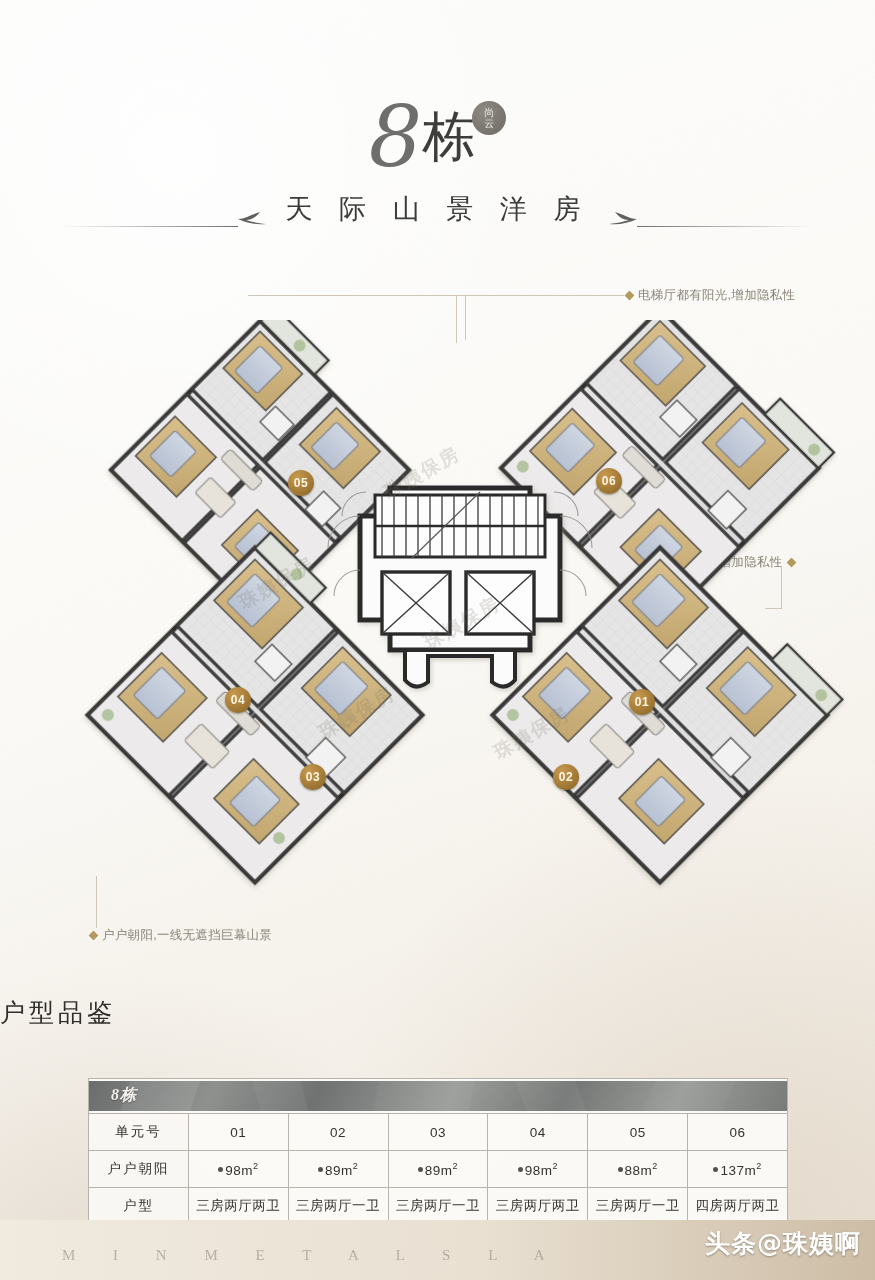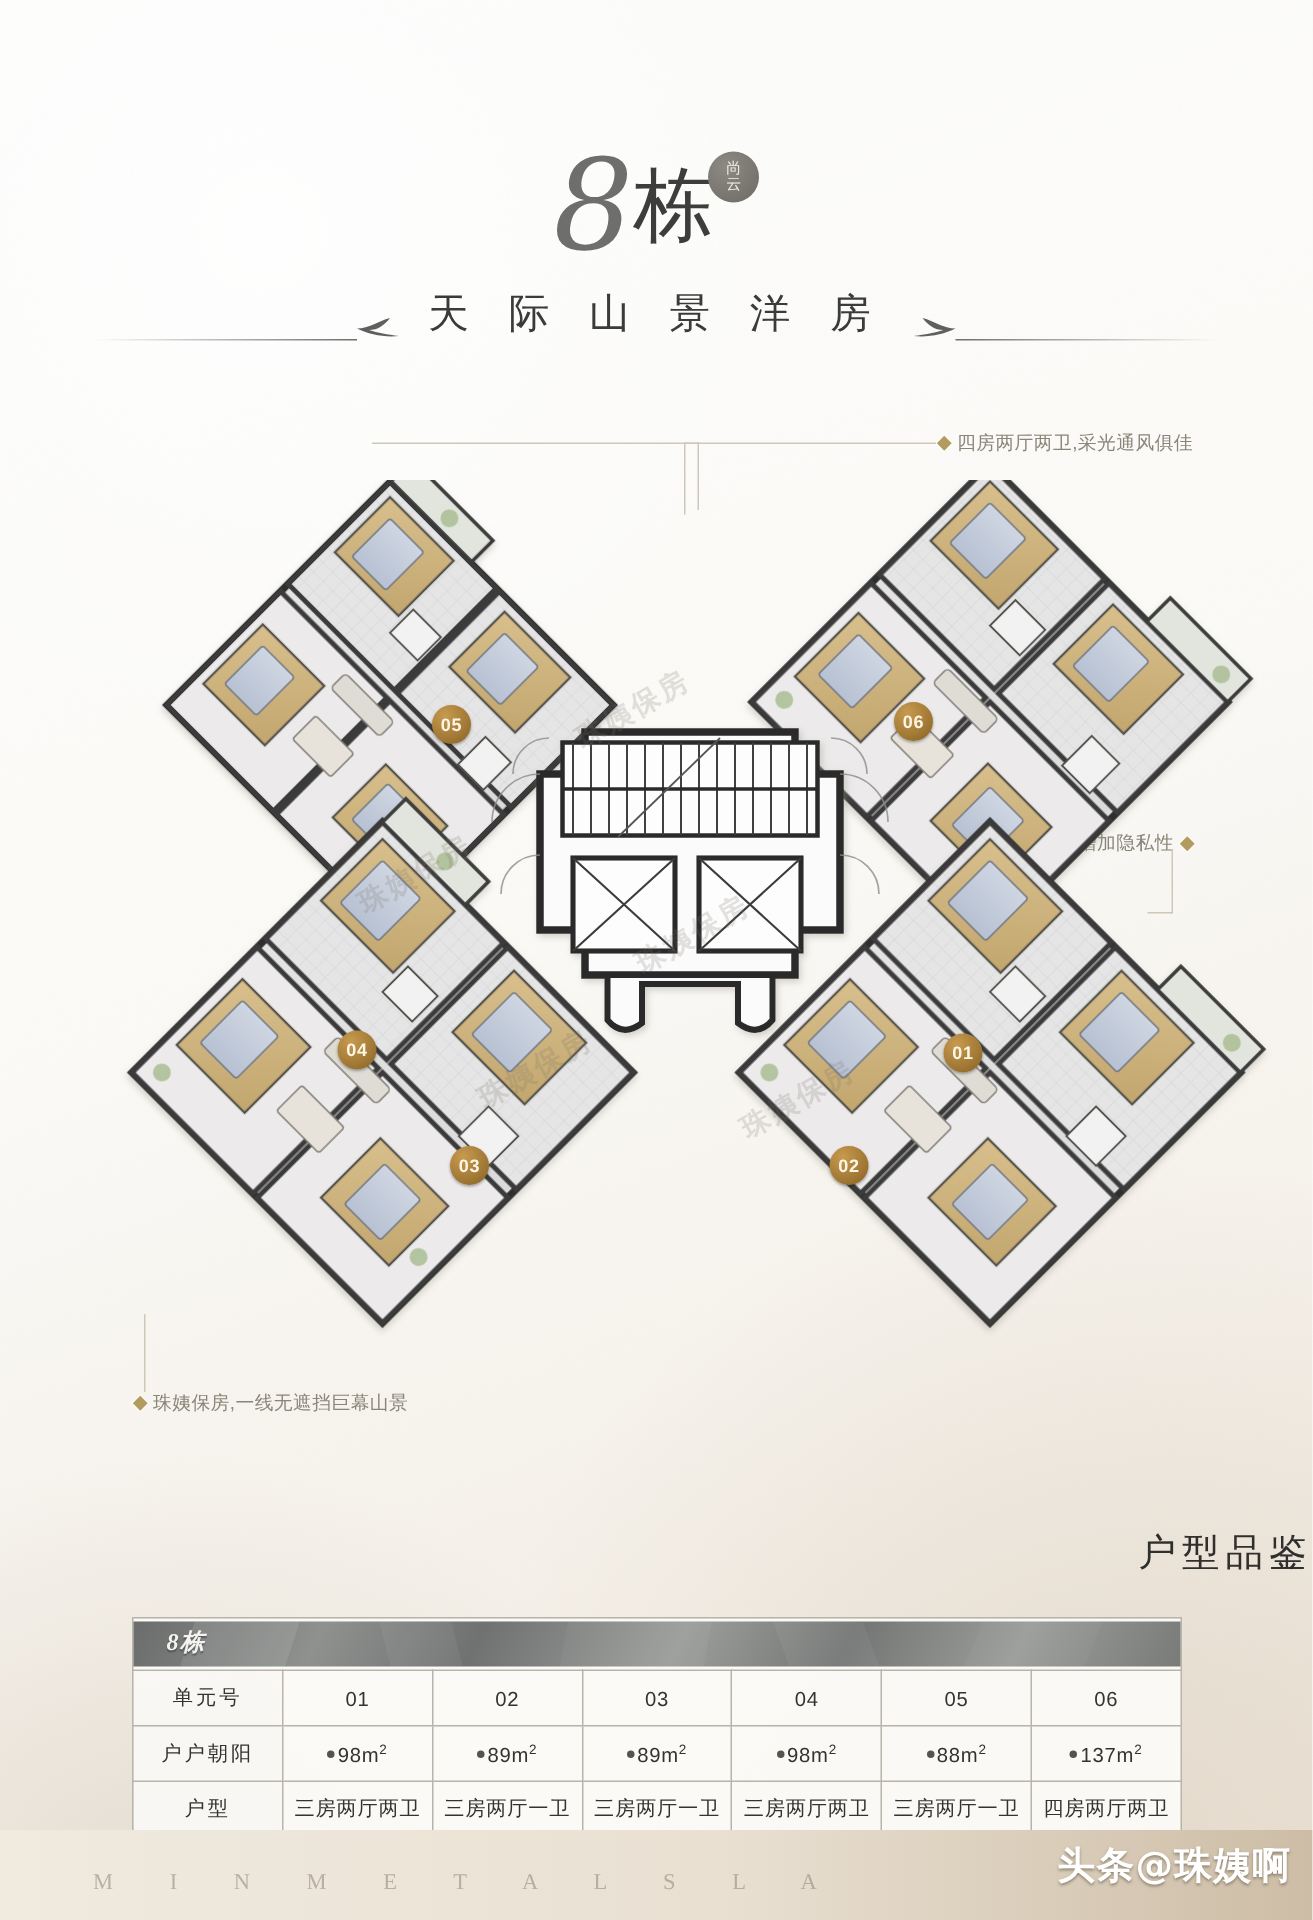--- a/index.html
+++ b/index.html
@@ -70,21 +70,21 @@
     z-index:6;letter-spacing:.5px;
   }
   .wm{
     position:absolute;color:rgba(120,115,105,.20);font-size:19px;font-weight:bold;
     transform:rotate(-30deg);white-space:nowrap;pointer-events:none;z-index:7;
     letter-spacing:2px;
   }
 
   
   .sect-title{
-    position:absolute;left:0;right:0;top:1018px;text-align:right;
+    position:absolute;left:0;right:0;top:996px;text-align:left;
     font-size:25px;color:#2f2f2d;letter-spacing:4px;font-weight:500;
   }
   .tbl-wrap{position:absolute;left:88px;top:1078px;width:700px;}
   table.spec{border-collapse:collapse;width:100%;table-layout:fixed;}
   table.spec td{
     border:1px solid #b8b4ac;height:34px;text-align:center;vertical-align:middle;
     font-size:13.5px;color:#33332f;background:rgba(252,251,248,.93);
     letter-spacing:.5px;
   }
   table.spec td.lab{
@@ -159,33 +159,33 @@
         <path d="M30 8 C22 8 16 3 8 1 C12 6 16 9 22 9 C16 11 10 12 2 13 C12 14 22 12 30 8 Z" fill="#5f5f5d"></path>
       </svg>
       <div class="rule r"></div>
     </div>
   </div>
 
   <div class="lead" style="left:248px;top:295px;width:218px;height:1px;"></div>
   <div class="lead" style="left:465px;top:295px;width:1px;height:45px;"></div>
 
   <div class="anno" style="left:626px;top:286px;">
-    <span class="dia" style="margin-left:0;"></span><span>四房两厅两卫,采光通风俱佳</span>
+    <span class="dia" style="margin-left:0;"></span><span>电梯厅都有阳光,增加隐私性</span>
   </div>
   <div class="lead" style="left:456px;top:295px;width:168px;height:1px;"></div>
   <div class="lead" style="left:456px;top:295px;width:1px;height:48px;"></div>
 
   <div class="anno" style="left:638px;top:553px;">
     <span>避免楼宇对望,增加隐私性</span><span class="dia"></span>
   </div>
   <div class="lead" style="left:781px;top:566px;width:1px;height:43px;"></div>
   <div class="lead" style="left:765px;top:608px;width:17px;height:1px;"></div>
 
   <div class="anno" style="left:90px;top:926px;">
-    <span class="dia" style="margin-left:0;"></span><span>珠姨保房,一线无遮挡巨幕山景</span>
+    <span class="dia" style="margin-left:0;"></span><span>户户朝阳,一线无遮挡巨幕山景</span>
   </div>
   <div class="lead" style="left:96px;top:876px;width:1px;height:52px;"></div>
 
   <div class="plan">
     <svg width="800" height="600" viewBox="0 0 800 600">
       <defs>
         <linearGradient id="flrA" x1="0" y1="0" x2="1" y2="1">
           <stop offset="0" stop-color="#e9e8e6"></stop>
             <stop offset="1" stop-color="#d6d6d8"></stop>
         </linearGradient>

